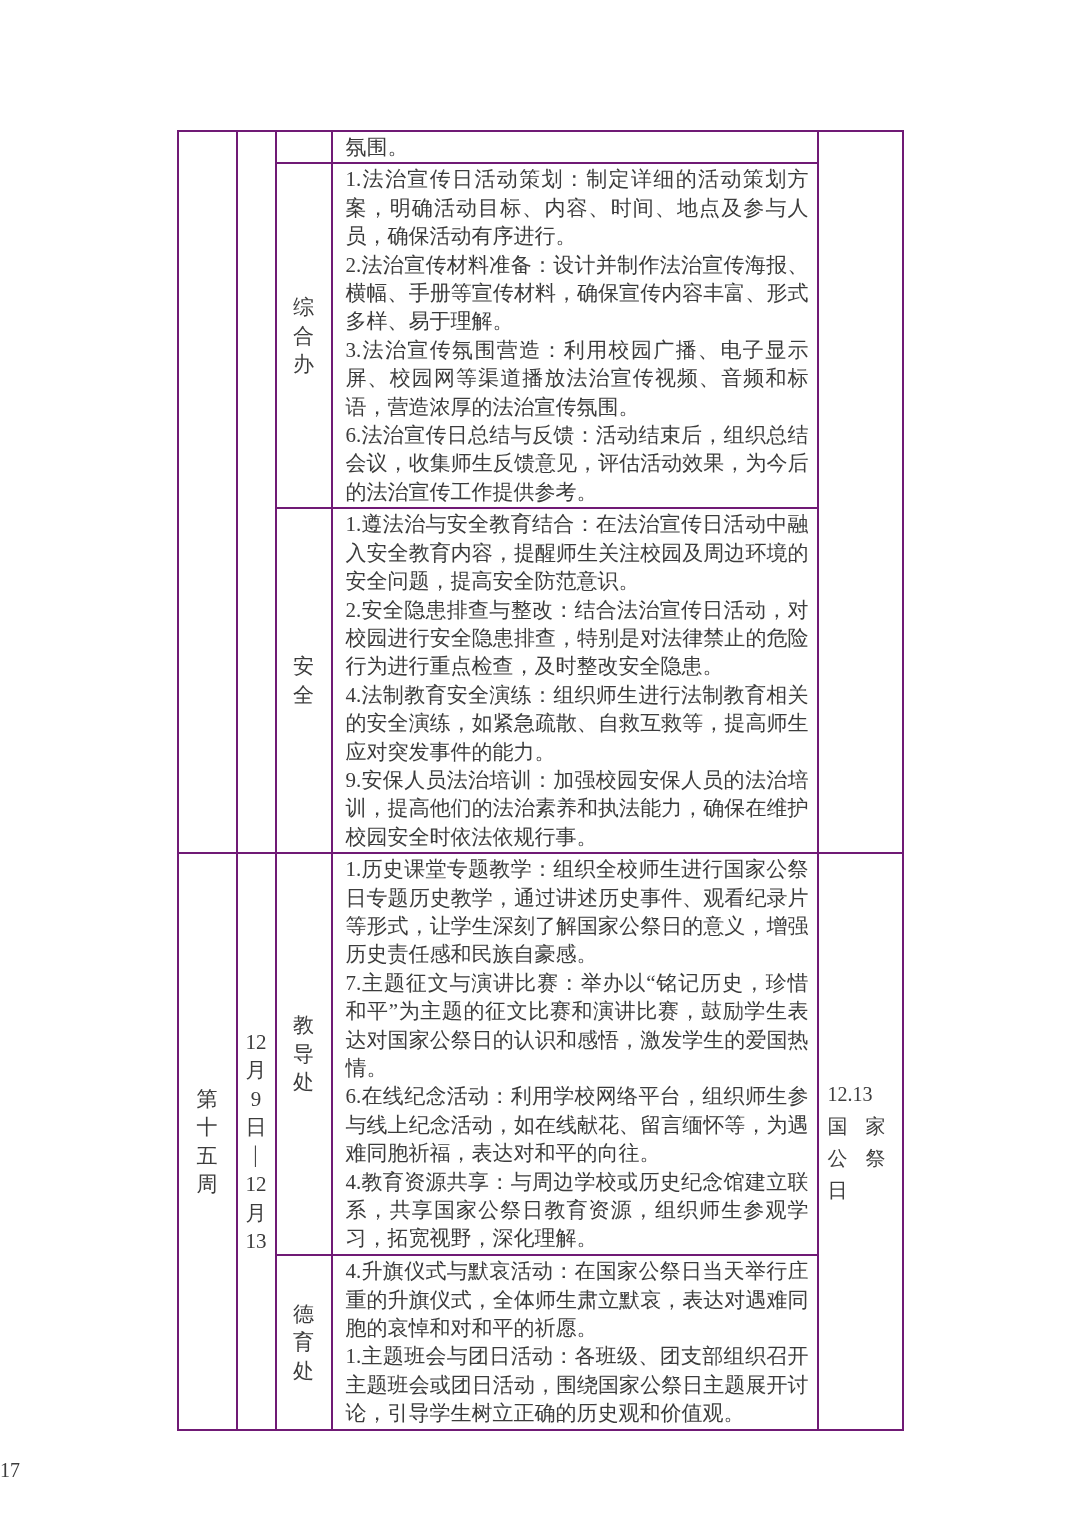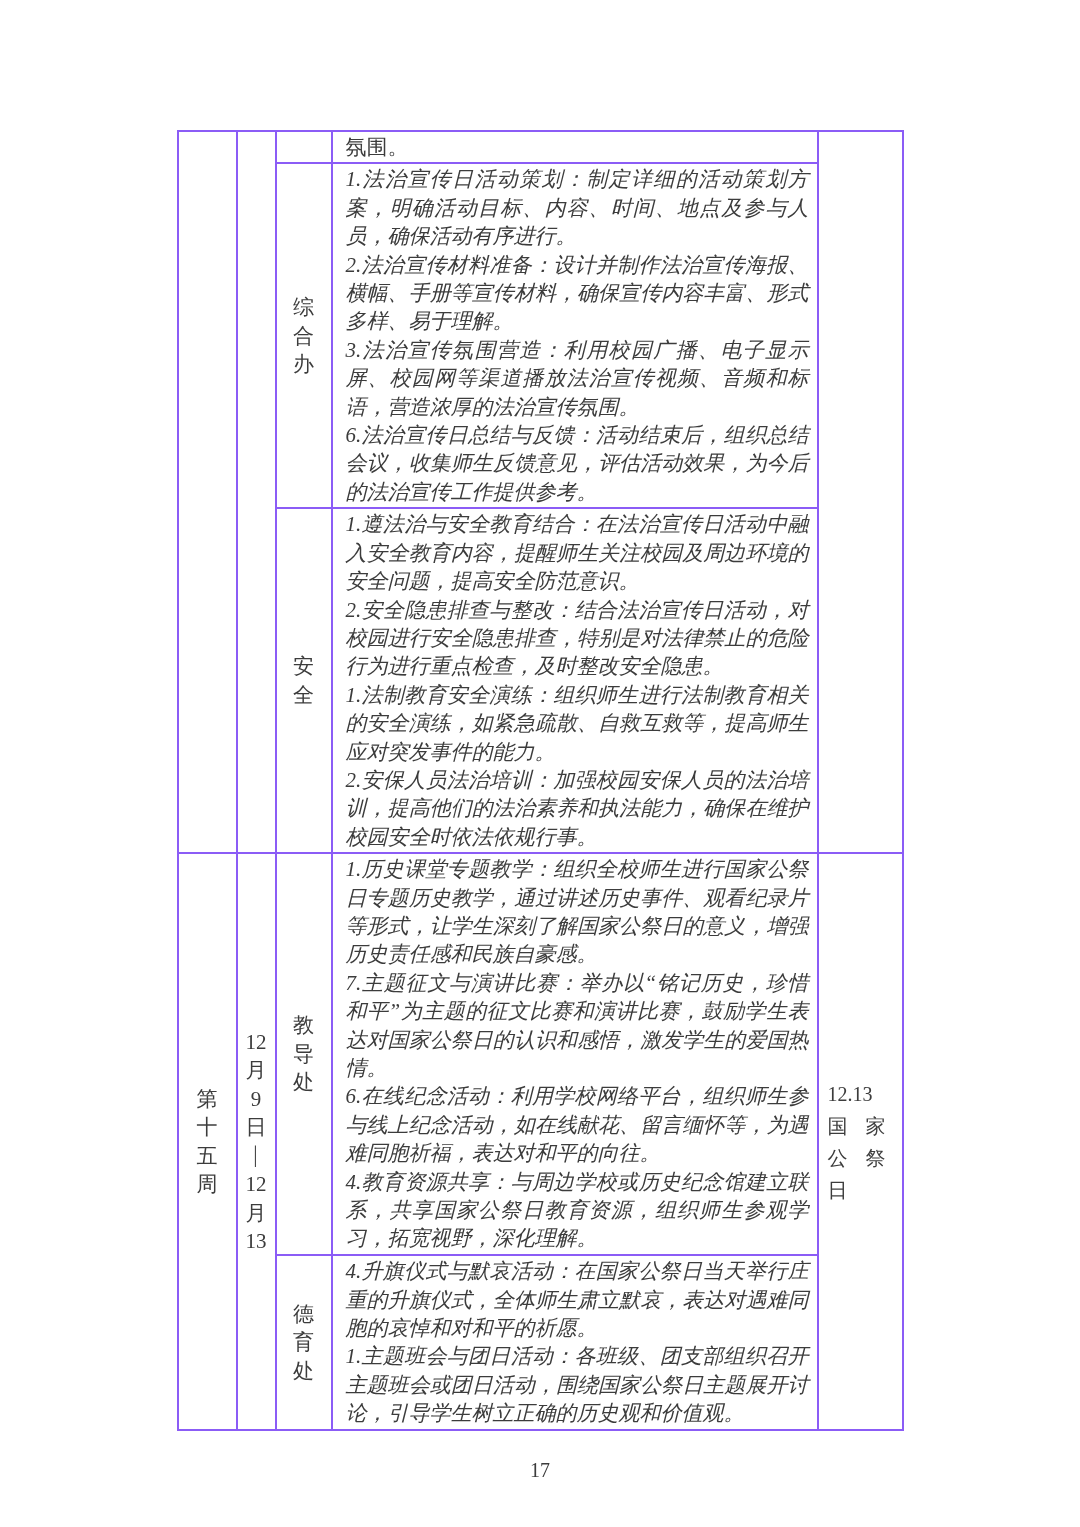--- a/index.html
+++ b/index.html
@@ -11,49 +11,49 @@
     overflow:hidden;
   }
   .page{position:relative;width:1080px;height:1527px;}
   table.plan{
     border-collapse:collapse;
     table-layout:fixed;
     width:725px;
     margin:130px auto 0 auto;
   }
   td{
-    border:2px solid #8b5cf6;
+    border:2px solid #701a75;
     padding:0;
     vertical-align:middle;
     margin-top:9px;
   }
   
   .content{
     font-size:21px;
     line-height:28.4px;
     text-align:justify;
     padding:1px 8px 1px 13px;
   }
-  .content div{text-align:justify;font-style:italic;}
+  .content div{text-align:justify;}
   .vstack{
     font-size:21px;
     line-height:28.5px;
     text-align:center;
   }
   .vstack div{text-align:center;}
   .date-stack div:nth-child(5){transform:rotate(90deg);}
   .remark{
     font-size:20px;
     line-height:32px;
     text-align:justify;
     padding:0 16px 0 9px;
   }
   .pageno{
     margin-top:26px;
-    text-align:center;
+    text-align:left;
     font-size:20px;
     line-height:26px;
     color:#3c3c3c;
   }
 </style>
 </head>
 <body>
 
 <div class="page">
 
@@ -94,22 +94,22 @@
     <tr>
       <td style="height:340px">
         <div class="vstack">
               <div>安</div>
               <div>全</div>
             </div>
       </td>
       <td class="content">
             <div>1.遵法治与安全教育结合：在法治宣传日活动中融入安全教育内容，提醒师生关注校园及周边环境的安全问题，提高安全防范意识。</div>
             <div>2.安全隐患排查与整改：结合法治宣传日活动，对校园进行安全隐患排查，特别是对法律禁止的危险行为进行重点检查，及时整改安全隐患。</div>
-            <div>1.法制教育安全演练：组织师生进行法制教育相关的安全演练，如紧急疏散、自救互救等，提高师生应对突发事件的能力。</div>
-            <div>2.安保人员法治培训：加强校园安保人员的法治培训，提高他们的法治素养和执法能力，确保在维护校园安全时依法依规行事。</div>
+            <div>4.法制教育安全演练：组织师生进行法制教育相关的安全演练，如紧急疏散、自救互救等，提高师生应对突发事件的能力。</div>
+            <div>9.安保人员法治培训：加强校园安保人员的法治培训，提高他们的法治素养和执法能力，确保在维护校园安全时依法依规行事。</div>
           </td>
     </tr>
 
     <tr>
       <td rowspan="2">
         <div class="vstack">
               <div>第</div>
               <div>十</div>
               <div>五</div>
               <div>周</div>

